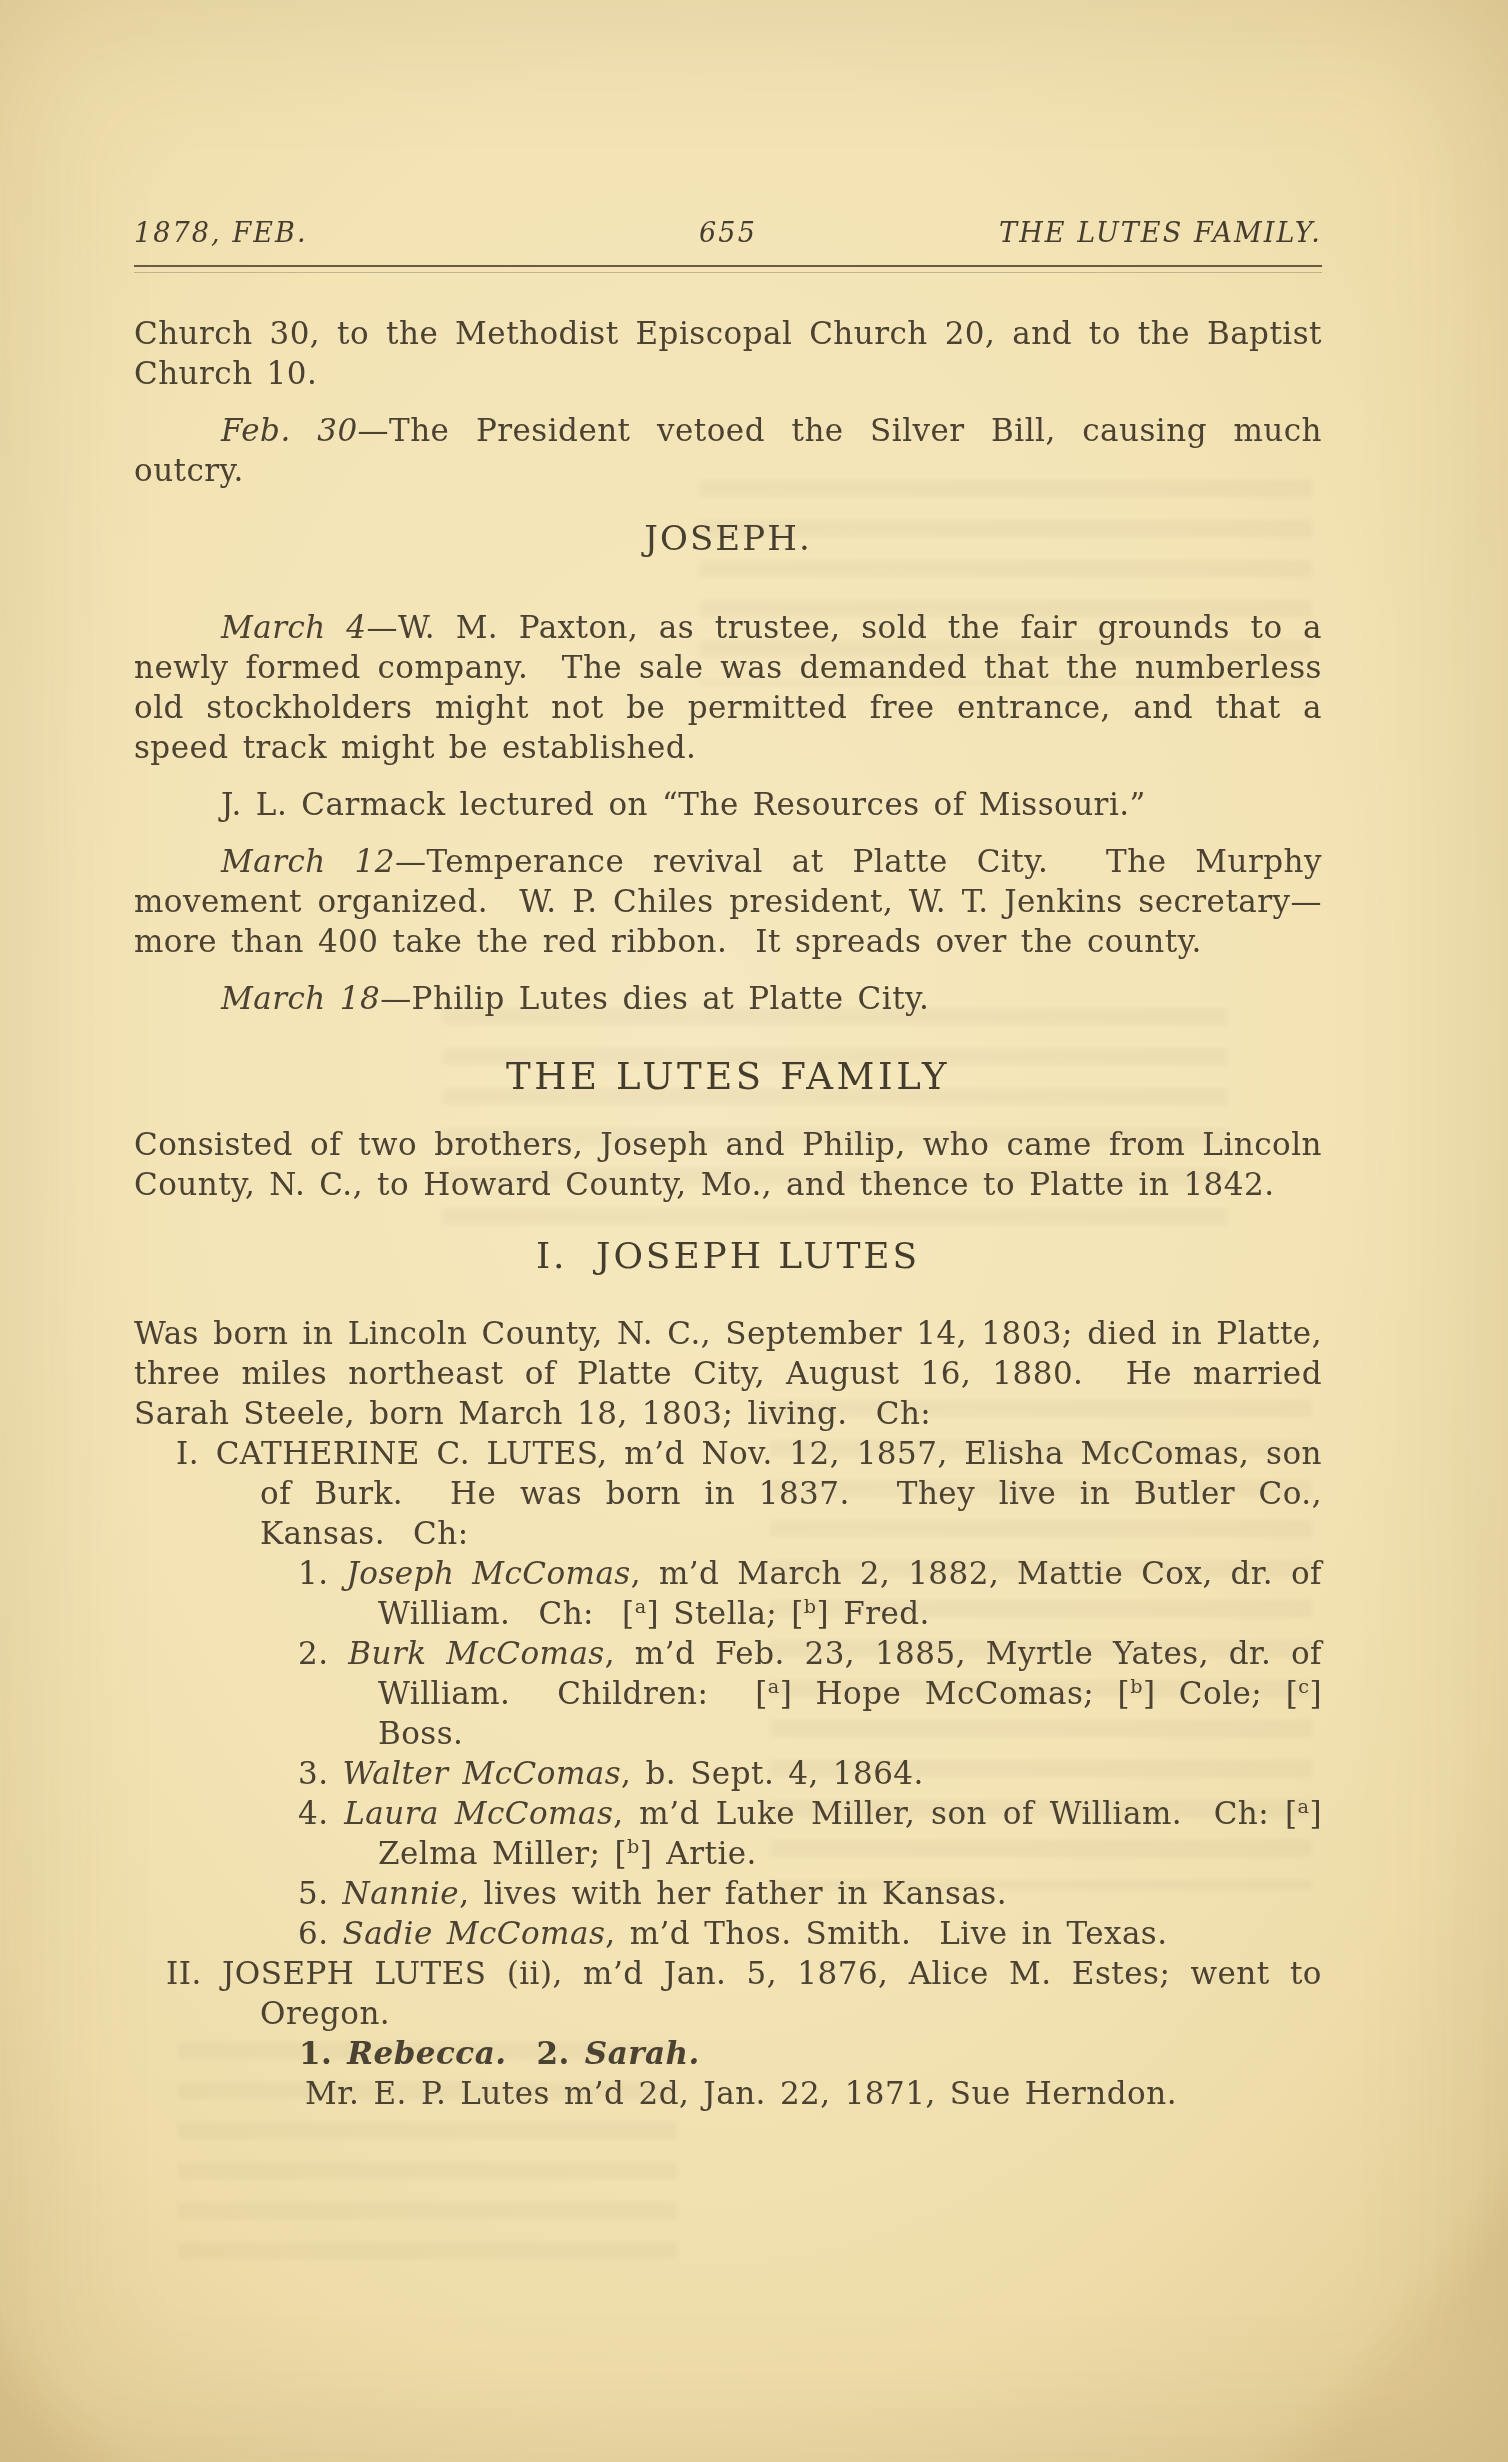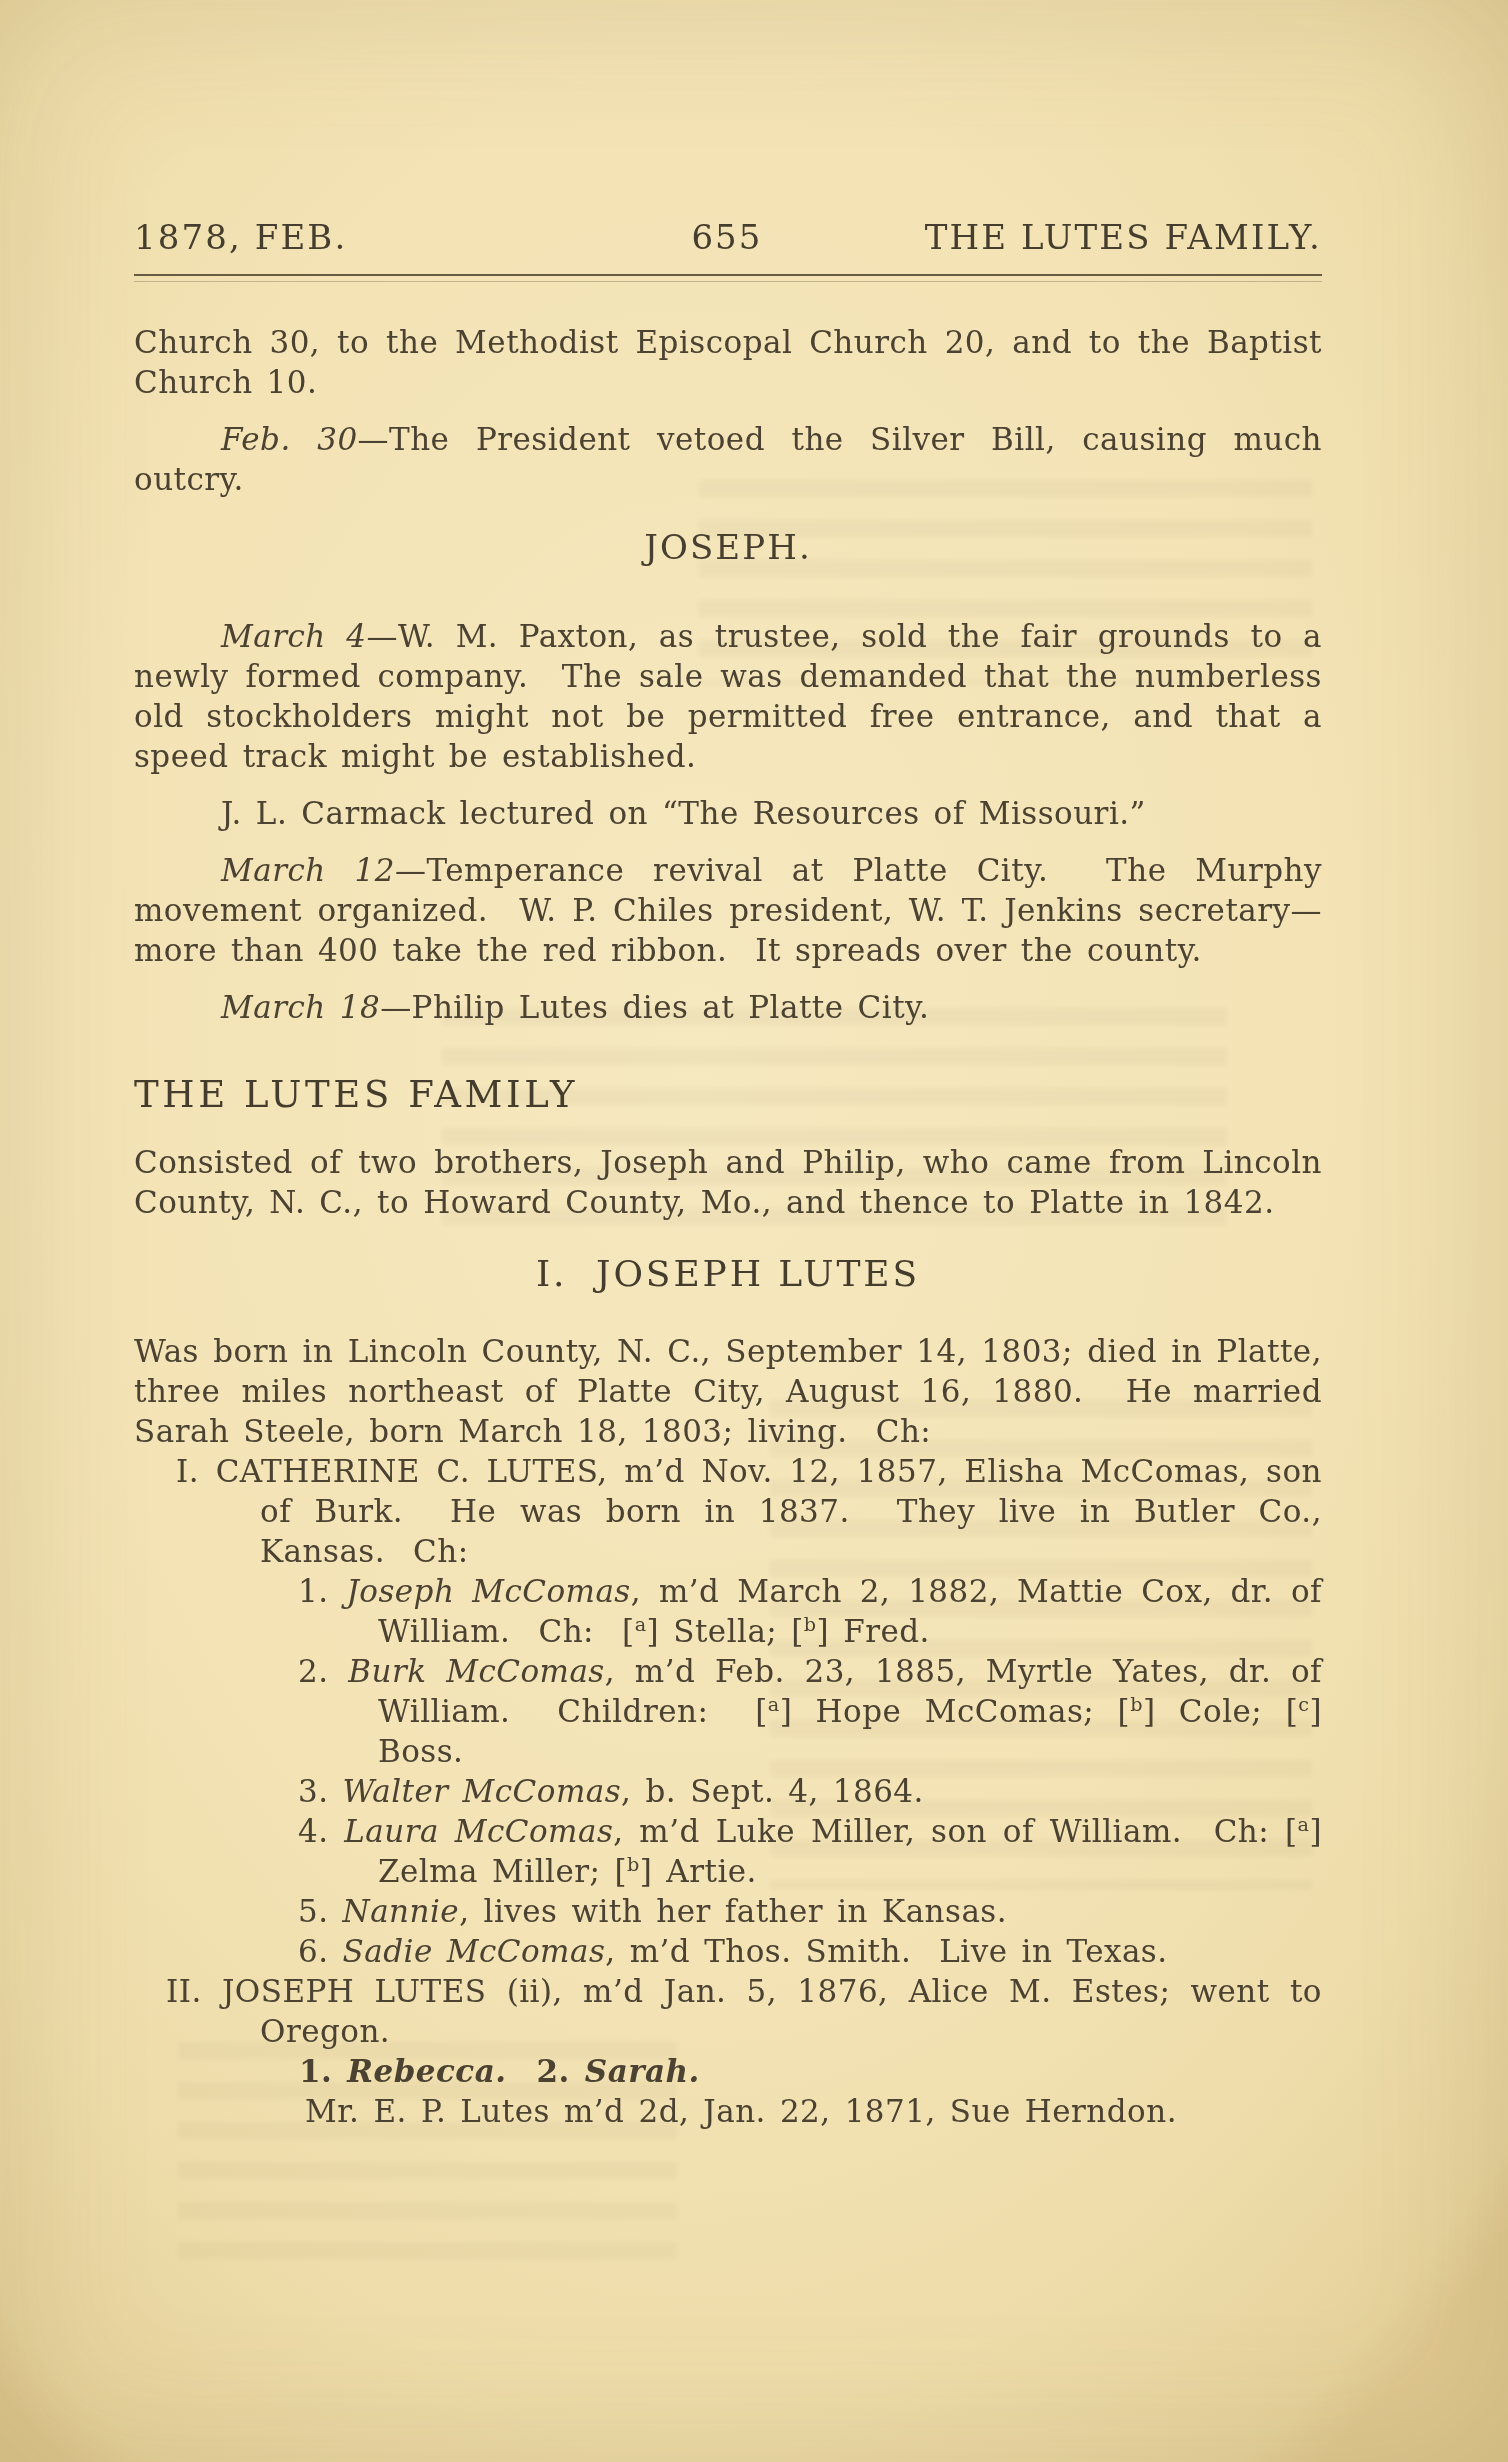--- a/index.html
+++ b/index.html
@@ -23,22 +23,23 @@
   .g1 { left:699px;  top:471px;  width:613px; height:214px; }
   .g2 { left:442px;  top:999px; width:785px; height:243px; }
   .g3 { left:770px; top:1391px; width:542px; height:499px; }
   .g4 { left:178px;  top:2033px; width:499px; height:235px; }
 
   .content { position:absolute; left:134px; top:0; width:1188px; }
 
   .running-header {
     margin-top:217px;
     display:flex; align-items:flex-end;
-    font-size:34px; letter-spacing:2.1px; color:#453d2e;
+    font-size:27px; letter-spacing:2.1px; color:#453d2e;
     white-space:nowrap;
+    font-style:italic;
   }
   .running-header .cell { flex:1; }
   .running-header .c-left  { text-align:left; }
   .running-header .c-mid   { text-align:center; }
   .running-header .c-right { text-align:right; }
 
   .header-rule {
     margin-top:17px; height:5px;
     border-top:2.9px solid rgba(74,63,41,.82);
     border-bottom:1.4px solid rgba(74,63,41,.28);
@@ -52,21 +53,21 @@
 
   .p-church  { margin-top:40px; }
   .p-feb30   { margin-top:17px; }
   .h-march   { margin-top:27px; text-align:center; font-size:34px; line-height:43px;
                letter-spacing:2.1px; color:#473f2f; }
   .p-march4  { margin-top:47px; }
   .p-carmack { margin-top:17px; }
   .p-march11 { margin-top:17px; }
   .p-march12 { margin-top:17px; }
   .p-march18 { margin-top:17px; }
-  .h-family  { margin-top:44px; text-align:left; font-size:37px; line-height:47px;
+  .h-family  { margin-top:35px; text-align:center; font-size:37px; line-height:47px;
                letter-spacing:3.6px; color:#443c2d; }
   .p-intro   { margin-top:24px; }
   .h-joseph  { margin-top:28.5px; text-align:center; font-size:36px; line-height:46px;
                letter-spacing:2.9px; color:#443c2d; }
   .p-bio     { margin-top:34px; }
 
   .entry  { padding-left:126px; }
   .e1 { text-indent:-84px; }
   .e2 { text-indent:-94px; }
   .e3 { text-indent:-116px; }

